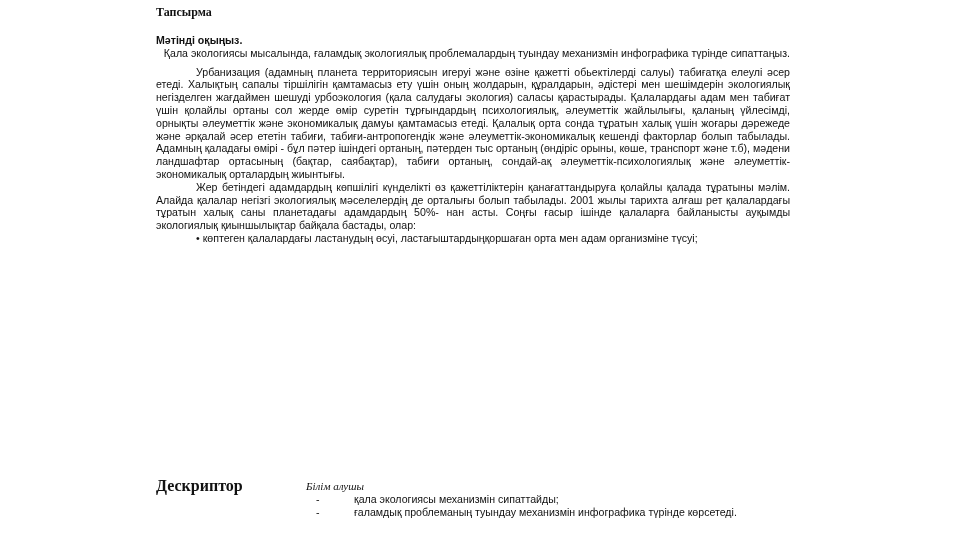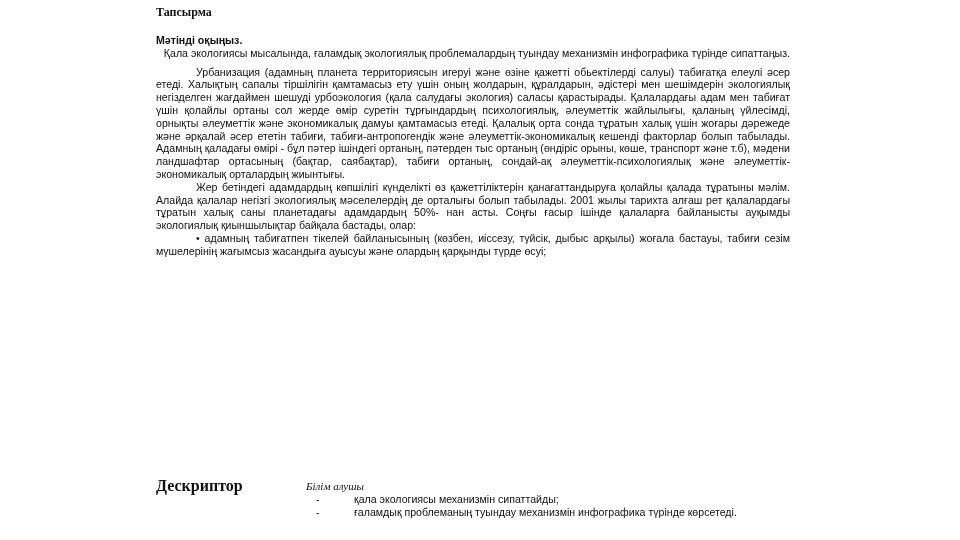--- a/index.html
+++ b/index.html
@@ -26,21 +26,21 @@
 <body>
 
 <div class="page">
   <div class="title">Тапсырма</div>
   <div class="subhead">Мәтінді оқыңыз.</div>
   <div class="task">Қала экологиясы мысалында, ғаламдық экологиялық проблемалардың туындау механизмін инфографика түрінде сипаттаңыз.</div>
 
   <p class="para p1">Урбанизация (адамның планета территориясын игеруі және өзіне қажетті обьектілерді салуы) табиғатқа елеулі әсер етеді. Халықтың сапалы тіршілігін қамтамасыз ету үшін оның жолдарын, құралдарын, әдістері мен шешімдерін экологиялық негізделген жағдаймен шешуді урбоэкология (қала салудағы экология) саласы қарастырады. Қалалардағы адам мен табиғат үшін қолайлы ортаны сол жерде өмір суретін тұрғындардың психологиялық, әлеуметтік жайлылығы, қаланың үйлесімді, орнықты әлеуметтік және экономикалық дамуы қамтамасыз етеді. Қалалық орта сонда тұратын халық үшін жоғары дәрежеде және әрқалай әсер ететін табиғи, табиғи-антропогендік және әлеуметтік-экономикалық кешенді факторлар болып табылады. Адамның қаладағы өмірі - бұл пәтер ішіндегі ортаның, пәтерден тыс ортаның (өндіріс орыны, көше, транспорт және т.б), мәдени ландшафтар ортасының (бақтар, саябақтар), табиғи ортаның, сондай-ақ әлеуметтік-психологиялық және әлеуметтік-экономикалық орталардың жиынтығы.</p>
   <p class="para">Жер бетіндегі адамдардың көпшілігі күнделікті өз қажеттіліктерін қанағаттандыруға қолайлы қалада тұратыны мәлім. Алайда қалалар негізгі экологиялық мәселелердің де орталығы болып табылады. 2001 жылы тарихта алғаш рет қалалардағы тұратын халық саны планетадағы адамдардың 50%- нан асты. Соңғы ғасыр ішінде қалаларға байланысты ауқымды экологиялық қиыншылықтар байқала бастады, олар:</p>
 
-  <p class="bullet">• адамның табиғатпен тікелей байланысының (көзбен, иіссезу, түйсік, дыбыс арқылы) жоғала бастауы, табиғи сезім мүшелерінің жағымсыз жасандыға ауысуы және олардың қарқынды түрде өсуі;</p>
+  <p class="bullet">• көптеген қалалардағы ластанудың өсуі, ластағыштардыңқоршаған орта мен адам организміне түсуі;</p>
 
   <div class="desc">
     <div class="desc-label">Дескриптор</div>
     <div class="desc-sub">Білім алушы</div>
     <ul class="desc-list">
       <li>
         <span class="dash">-</span>
         <span>қала экологиясы механизмін сипаттайды;</span>
       </li>
       <li>

